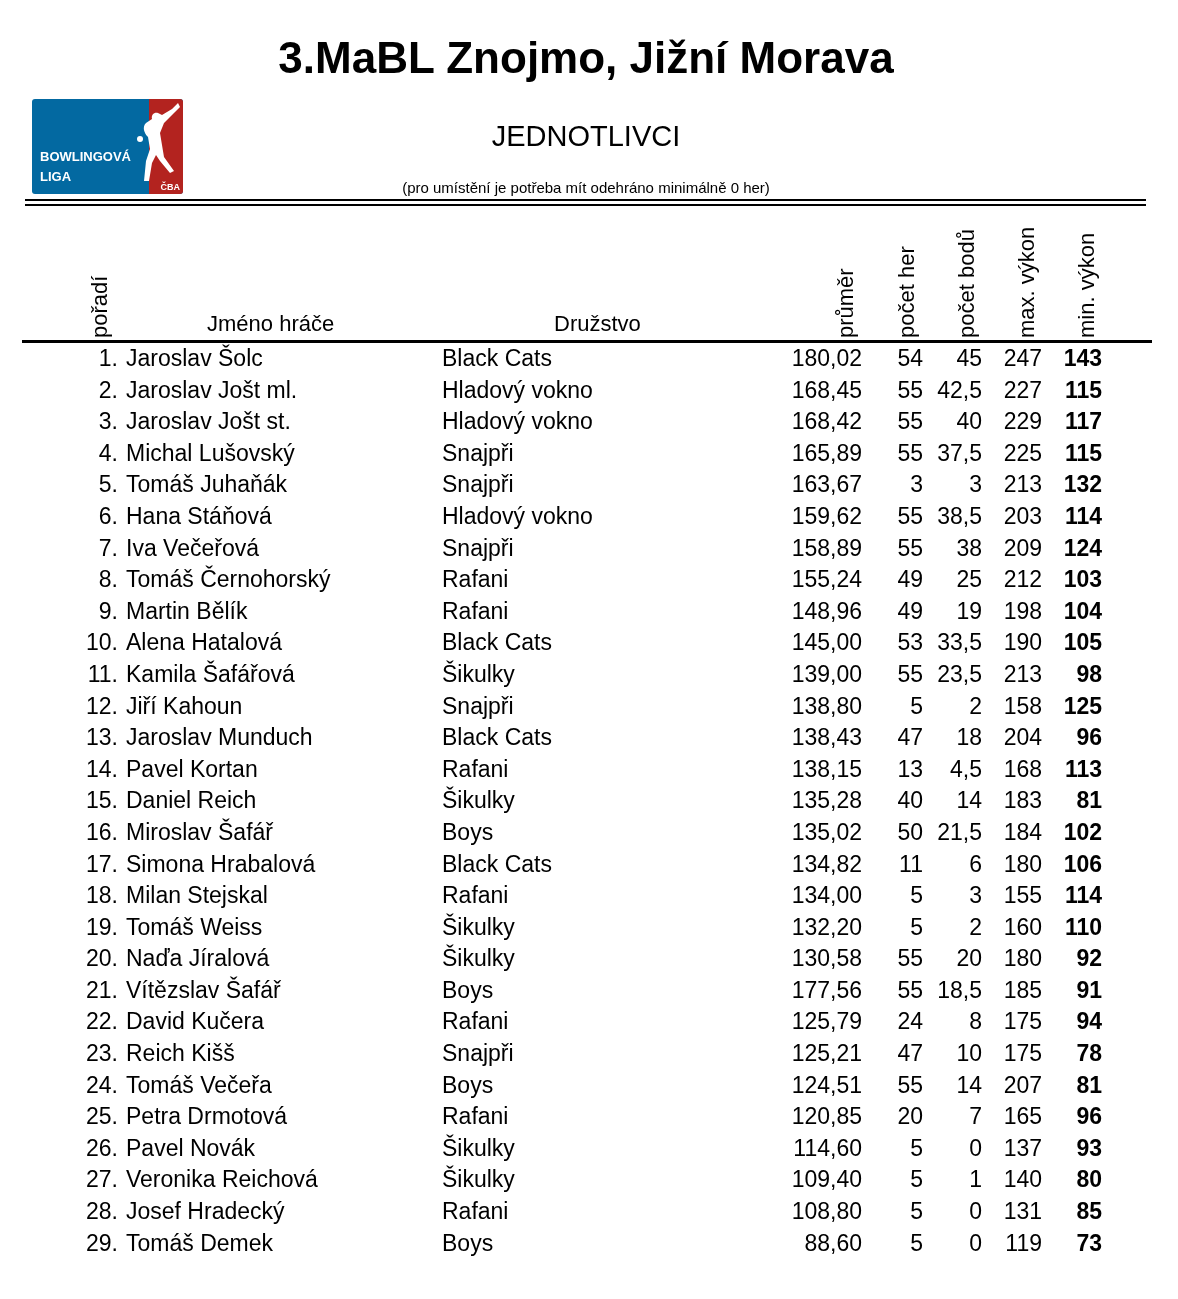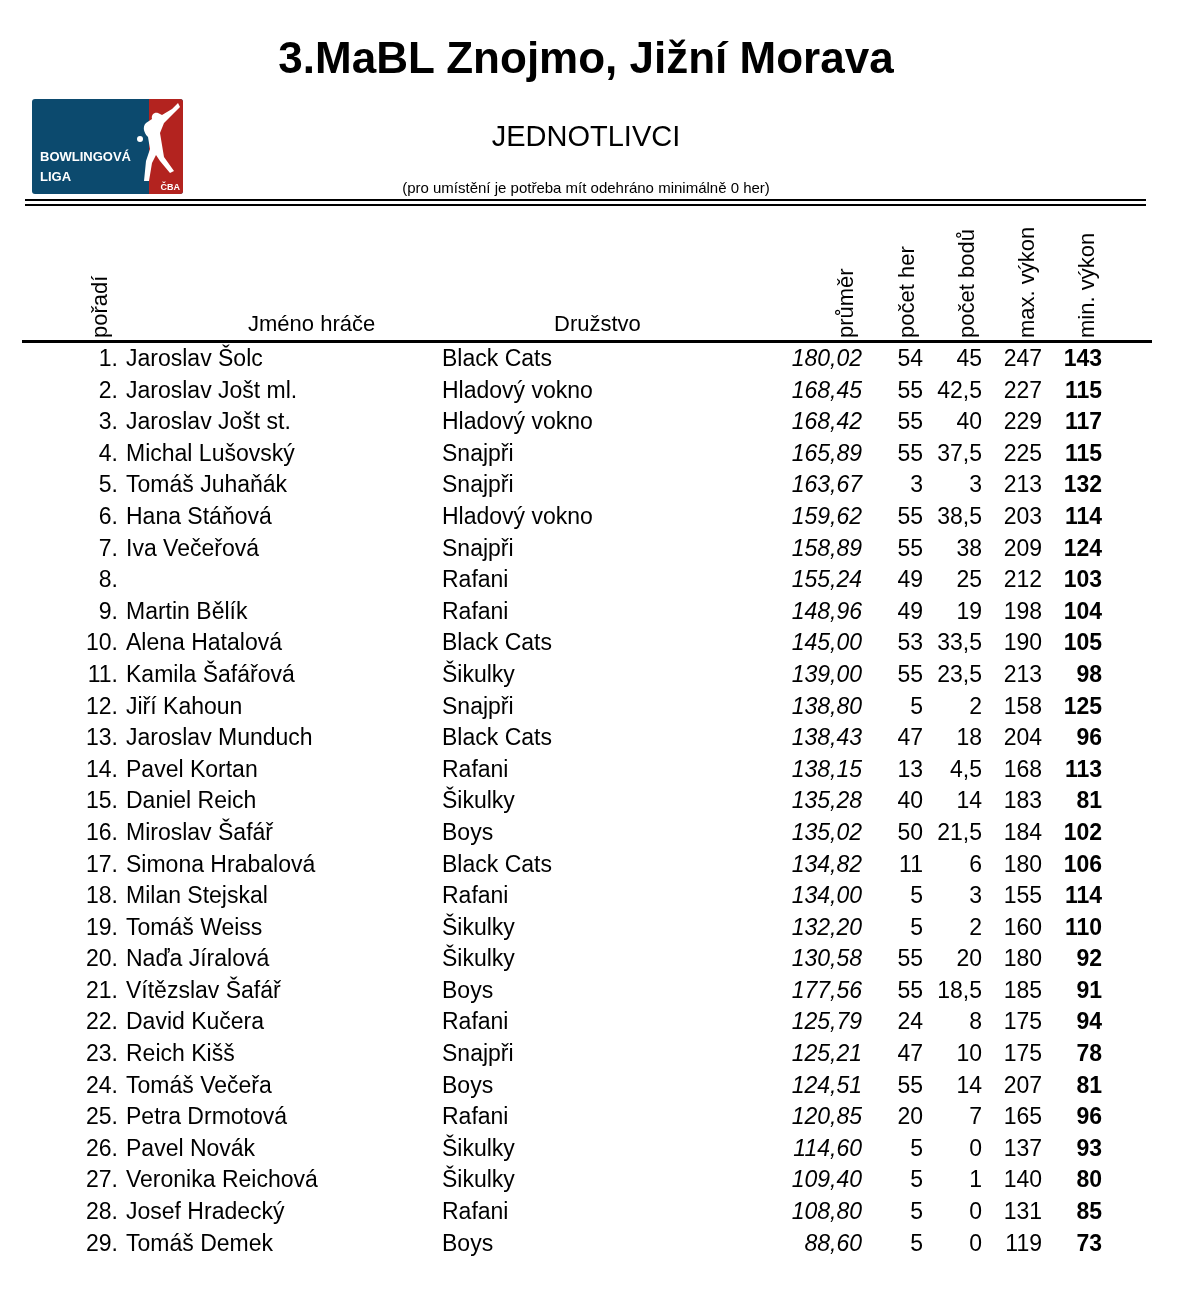--- a/index.html
+++ b/index.html
@@ -15,21 +15,21 @@
     position: absolute; left: 0; width: 1172px; top: 112px;
     text-align: center; font-size: 29px; line-height: 34px; margin-top: 7px;
   }
   .note {
     position: absolute; left: 0; width: 1172px; top: 179px;
     text-align: center; font-size: 15px; line-height: 18px;
   }
 
   .logo {
     position: absolute; left: 32px; top: 99px; width: 151px; height: 95px;
-    border-radius: 3px; overflow: hidden; background: #0c4a6e;
+    border-radius: 3px; overflow: hidden; background: #0369a1;
   }
   .logo .red { position: absolute; right: 0; top: 0; width: 34px; height: 100%; background: #b3231f; }
   .logo .txt {
     position: absolute; left: 8px; top: 48px; color: #fff; font-weight: bold;
     font-size: 13px; line-height: 20px; letter-spacing: 0px;
   }
   .logo .cba {
     position: absolute; right: 3px; bottom: 2px; color: #fff; font-weight: bold; font-size: 9px;
   }
   .logo svg { position: absolute; left: 100px; top: 2px; }
@@ -43,21 +43,21 @@
     position: absolute; font-size: 22px; line-height: 24px; white-space: nowrap;
     transform-origin: left top; transform: rotate(-90deg);
   }
 
   .rows { position: absolute; left: 0; top: 343px; width: 1178px; }
   .row { position: relative; height: 31.6px; font-size: 23px; line-height: 31.6px; }
   .row span { position: absolute; white-space: nowrap; }
   .c-rank { right: calc(1178px - 118px); text-align: right; }
   .c-name { left: 126px; }
   .c-team { left: 442px; }
-  .c-avg { right: calc(1178px - 862px); text-align: right; font-style: italic; }
+  .c-avg { right: calc(1178px - 862px); text-align: right; }
   .c-games { right: calc(1178px - 923px); text-align: left; }
   .c-pts { right: calc(1178px - 982px); text-align: right; }
   .c-max { right: calc(1178px - 1042px); text-align: right; }
   .c-min { right: calc(1178px - 1102px); text-align: right; font-weight: bold; }
 </style>
 </head>
 <body>
 
 <div class="title">3.MaBL Znojmo, Jižní Morava</div>
 
@@ -74,21 +74,21 @@
   <div class="cba">ČBA</div>
 </div>
 
 <div class="subtitle">JEDNOTLIVCI</div>
 <div class="note">(pro umístění je potřeba mít odehráno minimálně 0 her)</div>
 
 <div class="rule-double-1"></div>
 <div class="rule-double-2"></div>
 
 <div class="hdr-v" style="left:88px; top:338px;">pořadí</div>
-<div class="hdr" style="left:207px; top:312px;margin-left:41px;">Jméno hráče</div>
+<div class="hdr" style="left:207px; top:312px;">Jméno hráče</div>
 <div class="hdr" style="left:554px; top:312px;">Družstvo</div>
 <div class="hdr-v" style="left:834px; top:338px;">průměr</div>
 <div class="hdr-v" style="left:895px; top:338px;">počet her</div>
 <div class="hdr-v" style="left:955px; top:338px;">počet bodů</div>
 <div class="hdr-v" style="left:1015px; top:338px;">max. výkon</div>
 <div class="hdr-v" style="left:1075px; top:338px;">min. výkon</div>
 
 <div class="rule-header"></div>
 
 <div class="rows" id="rows">
@@ -157,20 +157,21 @@
       <span class="c-name">Iva Večeřová</span>
       <span class="c-team">Snajpři</span>
       <span class="c-avg">158,89</span>
       <span class="c-games">55</span>
       <span class="c-pts">38</span>
       <span class="c-max">209</span>
       <span class="c-min">124</span>
     </div>
     <div class="row">
       <span class="c-rank">8.</span>
+      <span class="c-name">Tomáš Černohorský</span>
       <span class="c-team">Rafani</span>
       <span class="c-avg">155,24</span>
       <span class="c-games">49</span>
       <span class="c-pts">25</span>
       <span class="c-max">212</span>
       <span class="c-min">103</span>
     </div>
     <div class="row">
       <span class="c-rank">9.</span>
       <span class="c-name">Martin Bělík</span>

